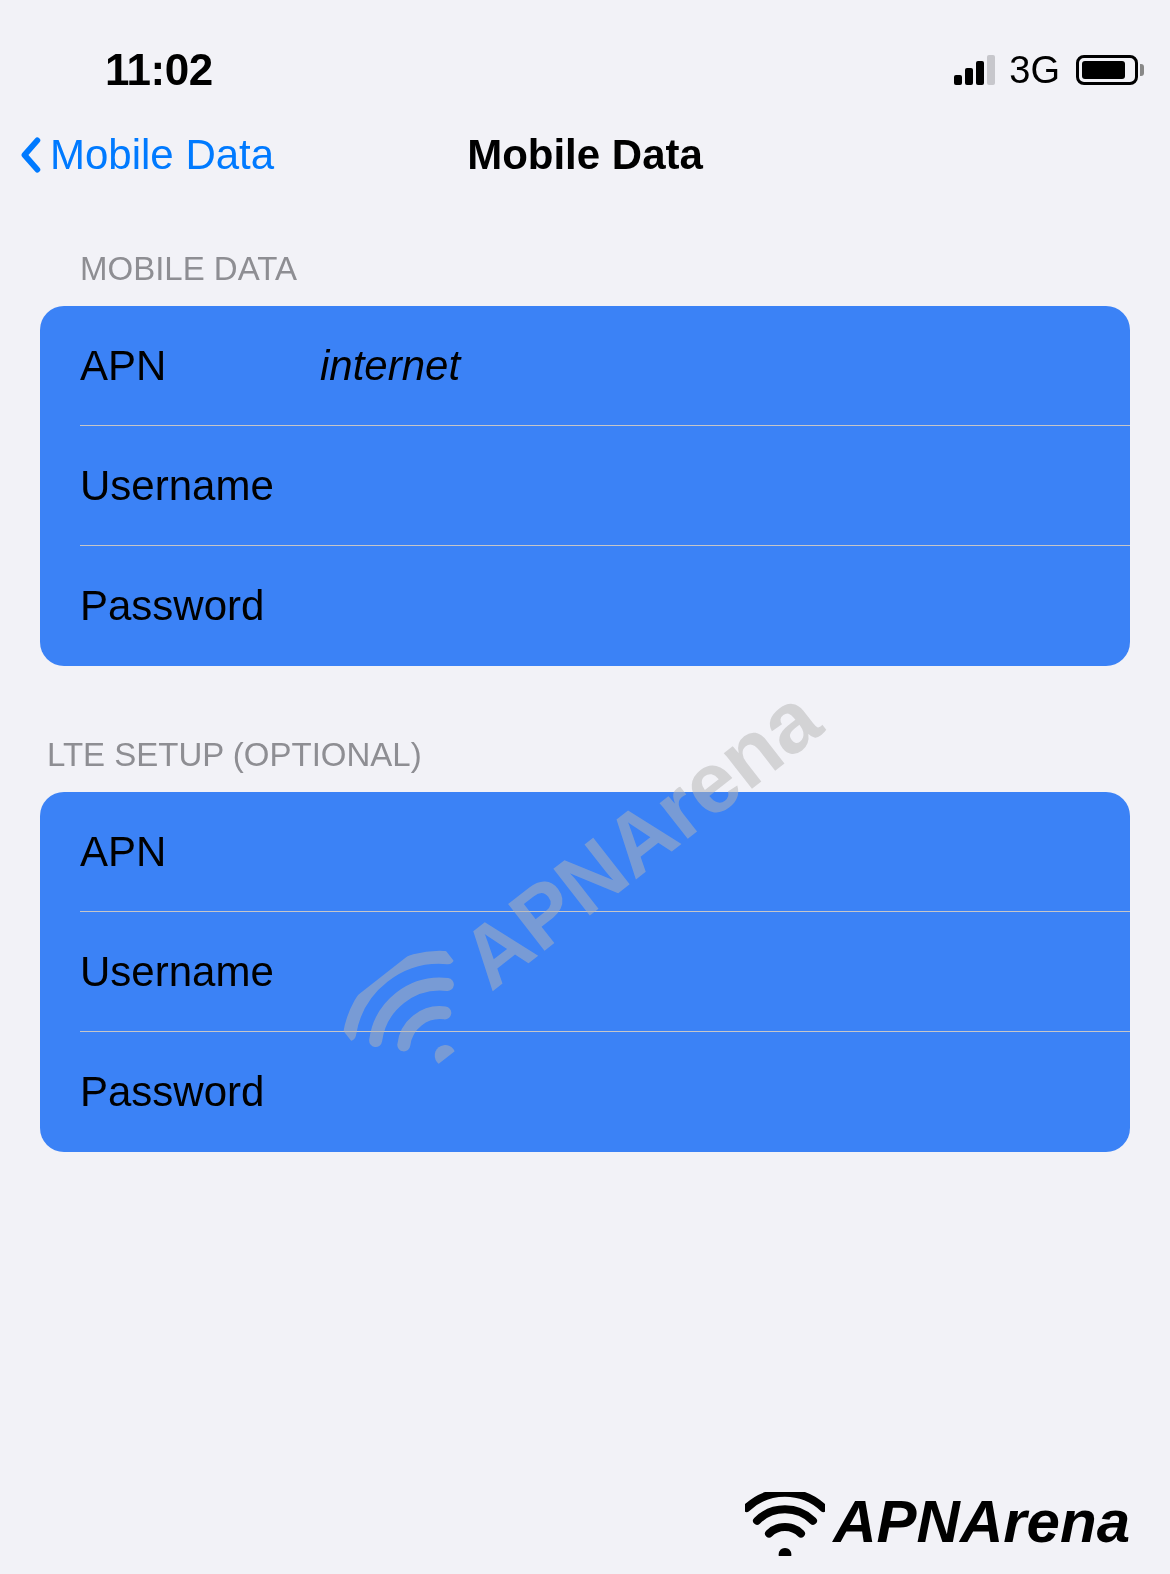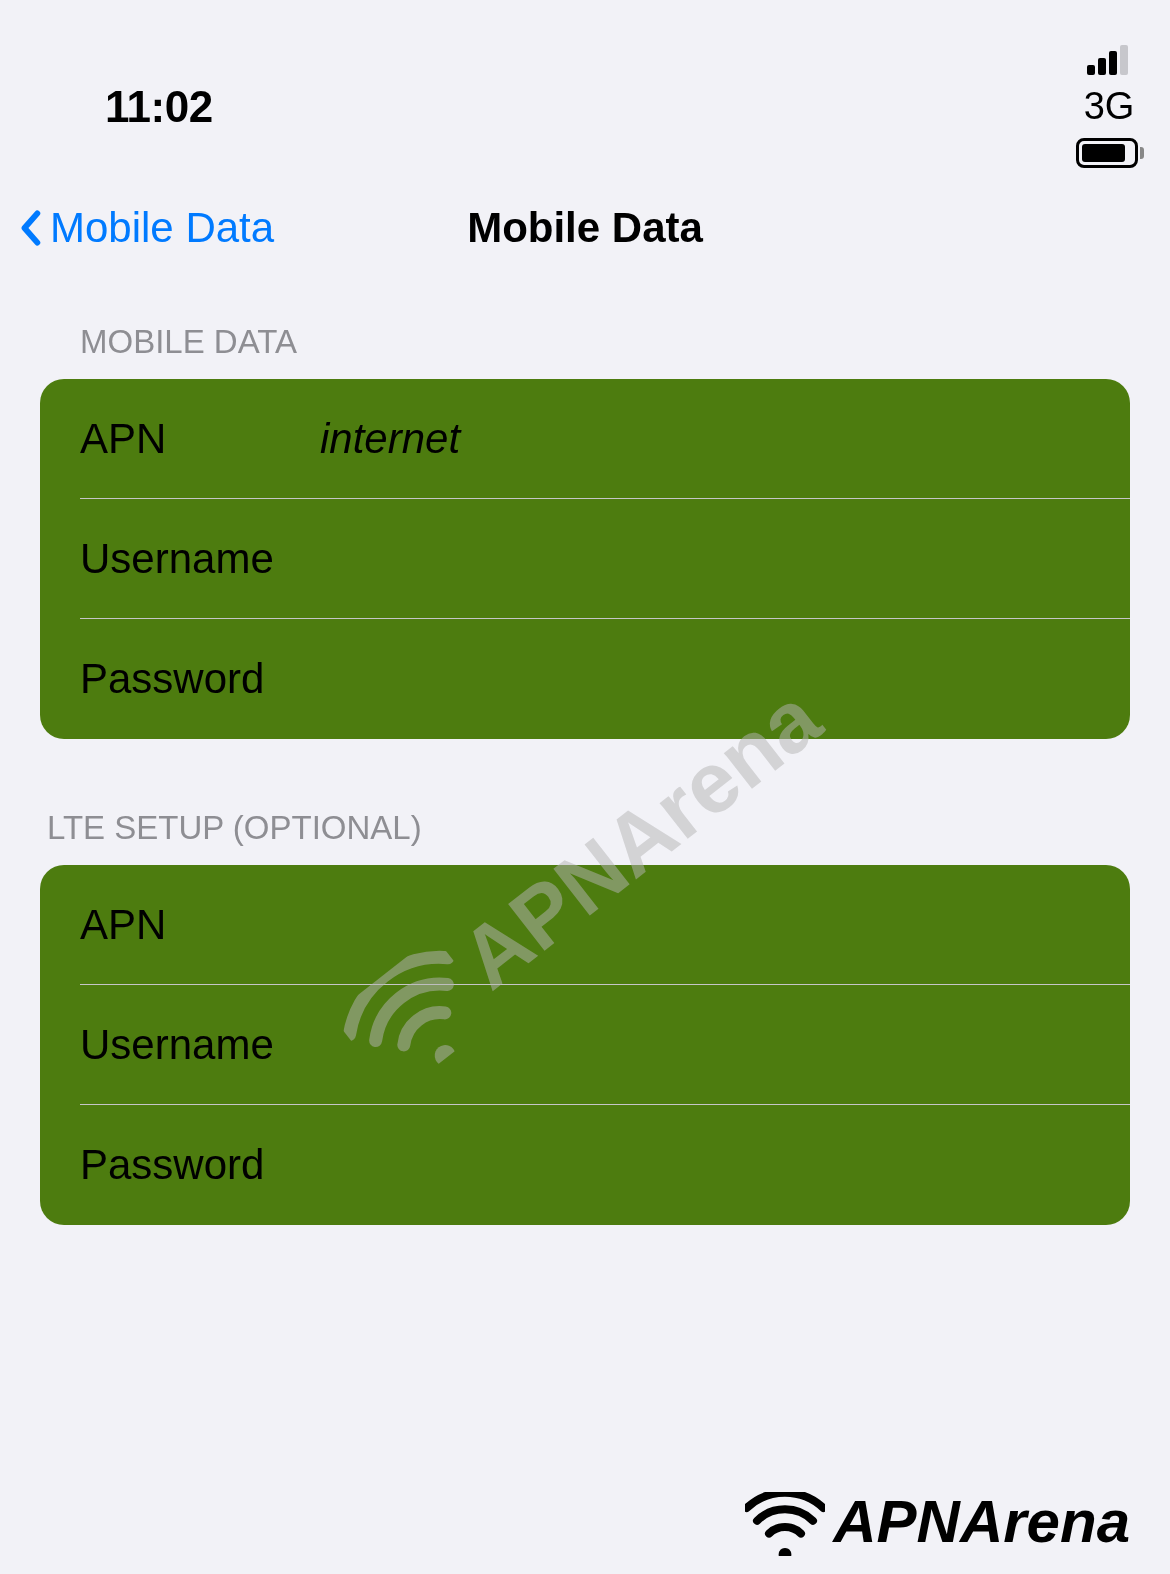--- a/index.html
+++ b/index.html
@@ -24,21 +24,20 @@
     .time {
       font-size: 44px;
       font-weight: 600;
       color: #000;
       letter-spacing: -0.5px;
     }
     .status-right {
       display: flex;
       align-items: center;
       gap: 10px;
-      flex-direction: column;
     }
     .signal {
       display: flex;
       align-items: flex-end;
       gap: 3px;
       height: 30px;
     }
     .signal-bar {
       width: 8px;
       background: #000;
@@ -121,21 +120,21 @@
       color: #8e8e93;
       text-transform: uppercase;
       padding: 70px 80px 18px 80px;
       letter-spacing: 0px;
     }
     .section-header.second {
       padding-top: 70px;
       padding-left: 47px;
     }
     .card {
-      background: #4d7c0f;
+      background: #3b82f6;
       margin: 0 40px;
       border-radius: 24px;
       overflow: hidden;
     }
     .row {
       display: flex;
       align-items: center;
       padding: 36px 40px;
       min-height: 120px;
       position: relative;

